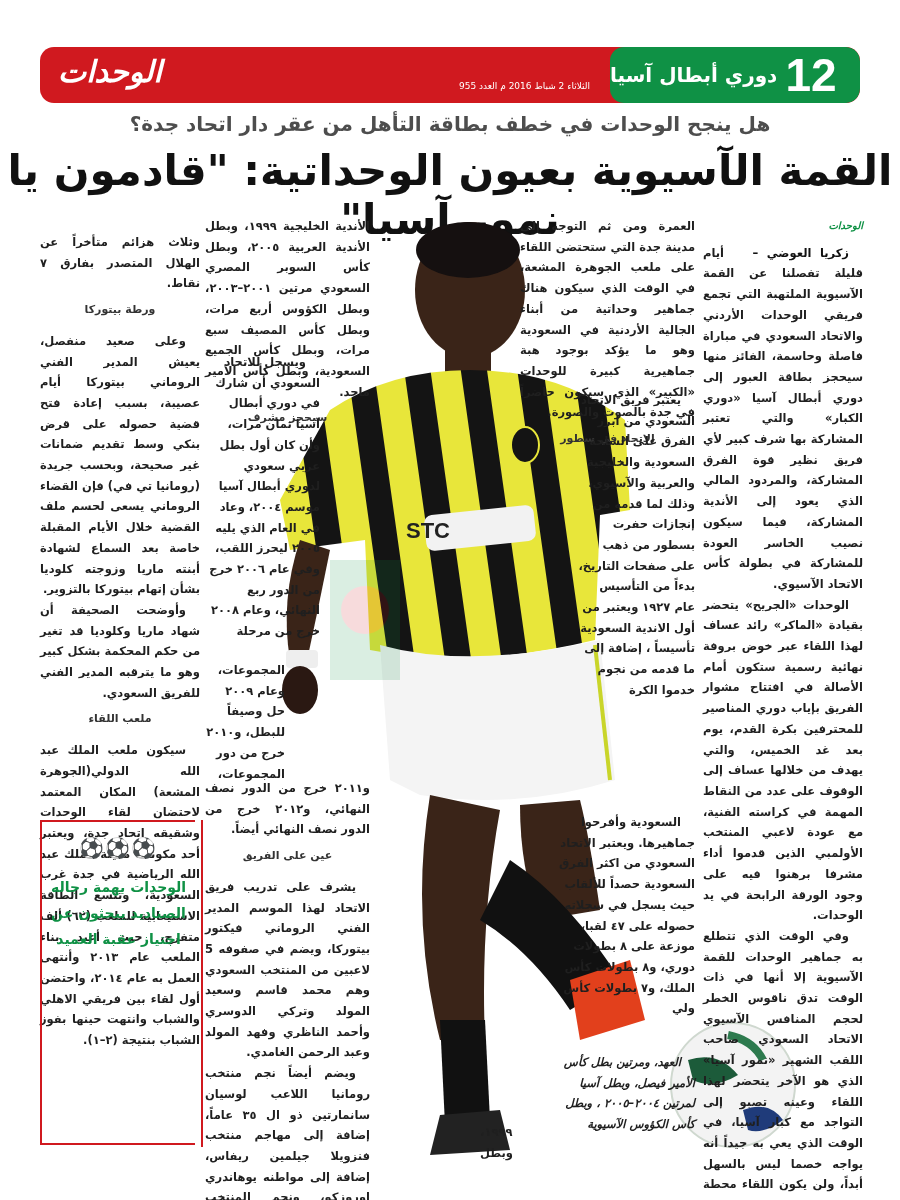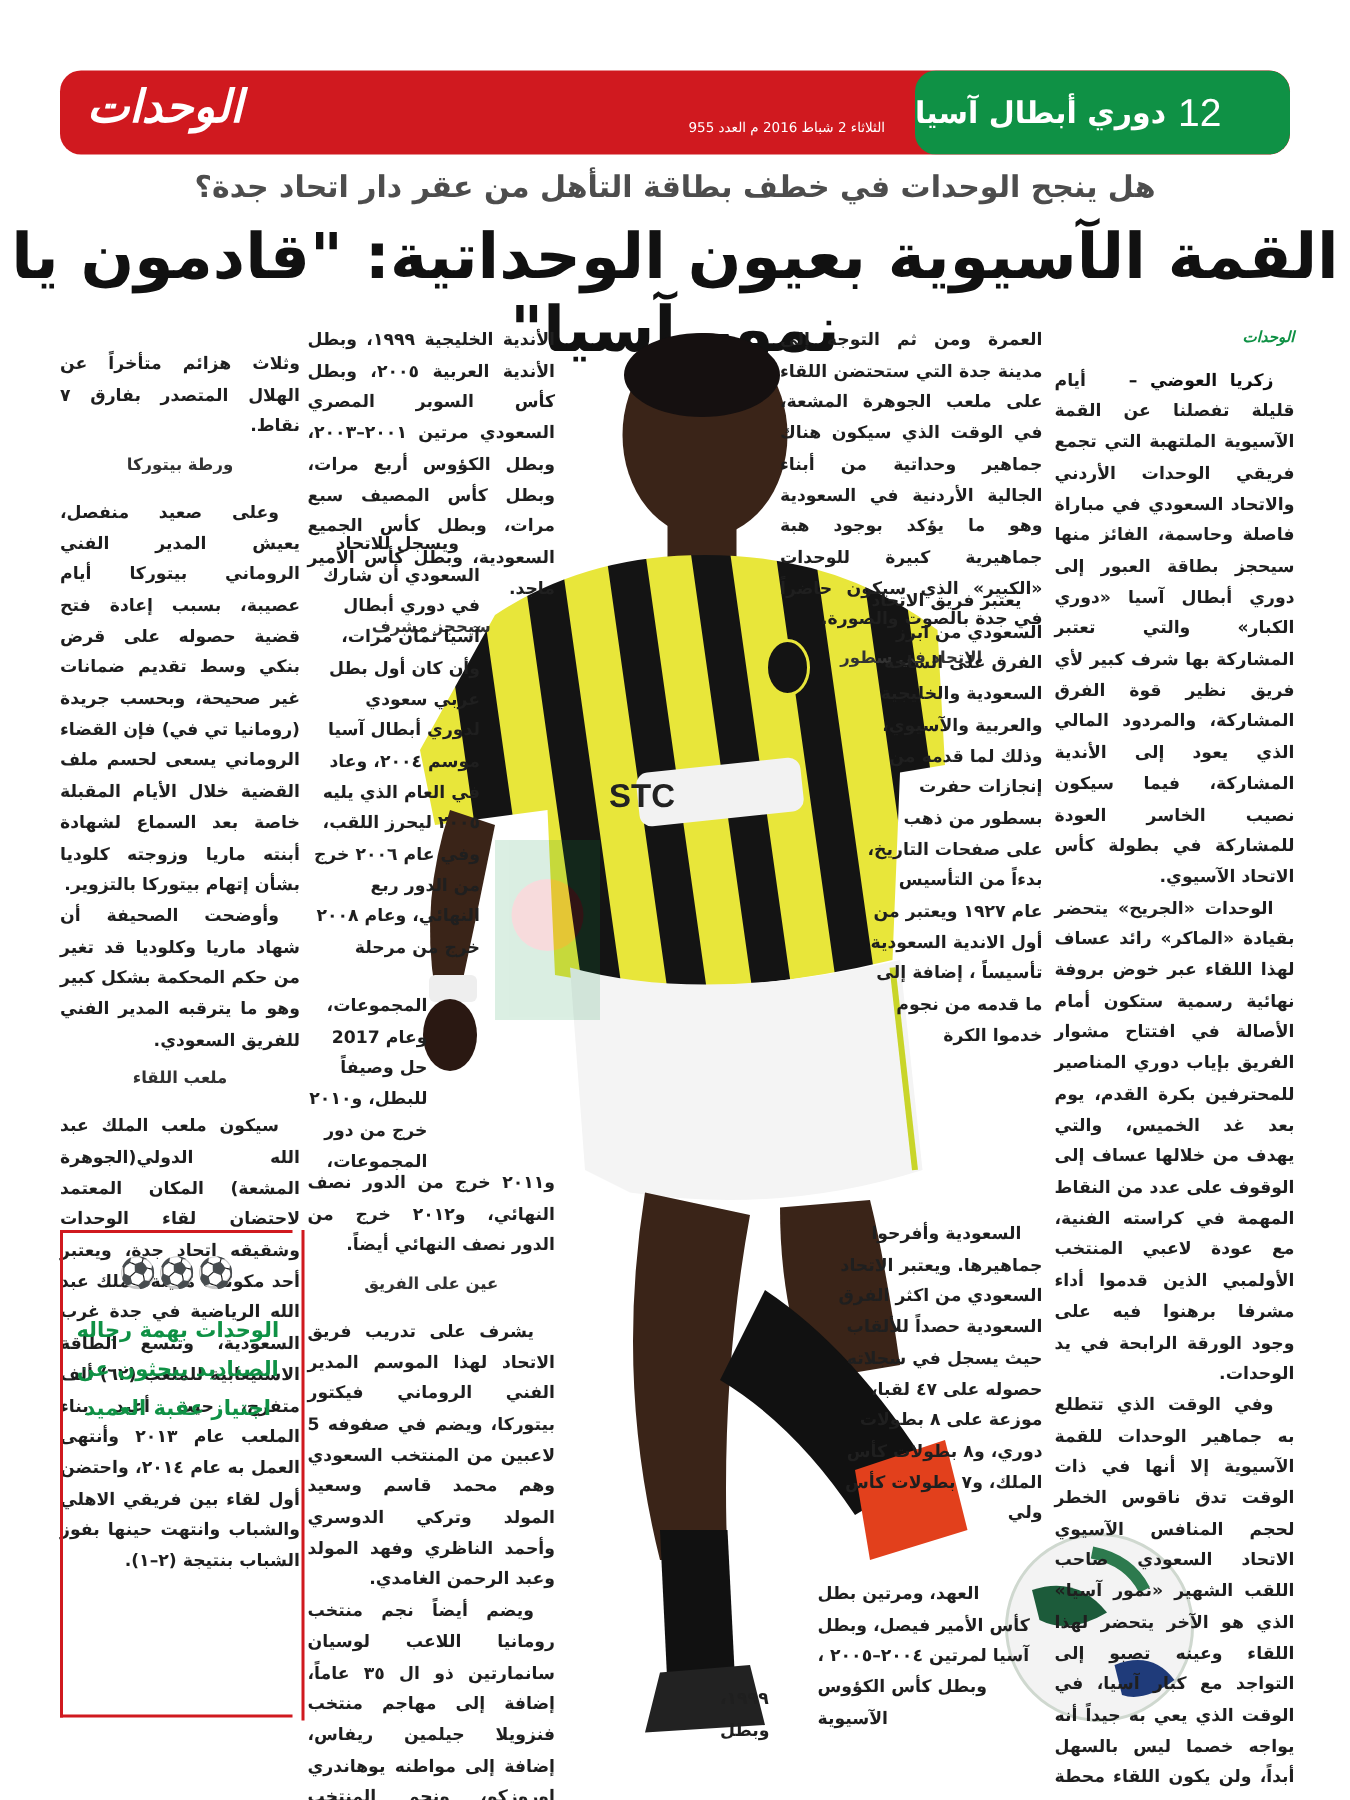--- a/index.html
+++ b/index.html
@@ -9,21 +9,21 @@
   
   .header-bar {
     position: absolute; top: 47px; left: 40px; width: 820px; height: 56px;
     background: #d0191f; border-radius: 14px; overflow: hidden;
   }
   .header-green {
     position: absolute; top: 0; right: 0; width: 250px; height: 56px;
     background: #0f9145; border-radius: 14px;
     display: flex; align-items: center; justify-content: flex-end; padding-right: 14px; gap: 8px;
   }
-  .page-number { color: #fff; font-family: "Liberation Sans", sans-serif; font-weight: normal; font-size: 26px; line-height: 1; }
+  .page-number { color: #fff; font-family: "Liberation Sans", sans-serif; font-weight: bold; font-size: 46px; line-height: 1; }
   .section-title { color: #fff; font-family: "DejaVu Sans", sans-serif; font-weight: bold; font-size: 20px; }
   .issue-info {
     position: absolute; top: 34px; right: 270px; color: #fff;
     font-size: 9px; font-family: "DejaVu Sans", sans-serif;
   }
   .brand-logo {
     position: absolute; top: 7px; left: 18px; color: #fff;
     font-family: "DejaVu Sans", sans-serif; font-weight: bold; font-style: italic; font-size: 30px;
     letter-spacing: -1px;
   }
@@ -165,32 +165,32 @@
   <p style="text-indent:0;">العمرة ومن ثم التوجه إلى مدينة جدة التي ستحتضن اللقاء على ملعب الجوهرة المشعة، في الوقت الذي سيكون هناك جماهير وحداتية من أبناء الجالية الأردنية في السعودية وهو ما يؤكد بوجود هبة جماهيرية كبيرة للوحدات «الكبير» الذي سيكون حاضراً في جدة بالصوت والصورة.</p>
   <div class="sub">الاتحاد في سطور</div>
 </div>
 <div class="col col2b">
   <p style="text-align:right;">يعتبر فريق الاتحاد السعودي من ابرز الفرق على الساحة السعودية والخليجية والعربية والآسيوي، وذلك لما قدمه من إنجازات حفرت بسطور من ذهب على صفحات التاريخ، بدءاً من التأسيس عام ١٩٢٧ ويعتبر من أول الاندية السعودية تأسيساً ، إضافة إلى ما قدمه من نجوم خدموا الكرة</p>
 </div>
 <div class="col col2c">
   <p style="text-align:right;">السعودية وأفرحوا جماهيرها. ويعتبر الاتحاد السعودي من اكثر الفرق السعودية حصداً للألقاب حيث يسجل في سجلاته حصوله على ٤٧ لقبا، موزعة على ٨ بطولات دوري، و٨ بطولات كأس الملك، و٧ بطولات كأس ولي</p>
 </div>
 <div class="col col2d">
-  <p style="">العهد، ومرتين بطل كأس الأمير فيصل، وبطل آسيا لمرتين ٢٠٠٤–٢٠٠٥ ، وبطل كأس الكؤوس الآسيوية</p>
+  <p style="text-align:right;font-style:italic;">العهد، ومرتين بطل كأس الأمير فيصل، وبطل آسيا لمرتين ٢٠٠٤–٢٠٠٥ ، وبطل كأس الكؤوس الآسيوية</p>
 </div>
 
 <div class="col col3">
   <p style="text-indent:0;">الأندية الخليجية ١٩٩٩، وبطل الأندية العربية ٢٠٠٥، وبطل كأس السوبر المصري السعودي مرتين ٢٠٠١–٢٠٠٣، وبطل الكؤوس أربع مرات، وبطل كأس المصيف سبع مرات، وبطل كأس الجميع السعودية، وبطل كأس الأمير ماجد.</p>
   <div class="sub">سيحجز مشرف</div>
 </div>
 <div class="col col3b">
   <p style="text-align:right;">ويسجل للاتحاد السعودي أن شارك في دوري أبطال آسيا ثمان مرات، وأن كان أول بطل عربي سعودي لدوري أبطال آسيا موسم ٢٠٠٤، وعاد في العام الذي يليه ٢٠٠٥ ليحرز اللقب، وفي عام ٢٠٠٦ خرج من الدور ربع النهائي، وعام ٢٠٠٨ خرج من مرحلة</p>
 </div>
 <div class="col col3c">
-  <p style="text-align:right;text-indent:0;">المجموعات، وعام 2017 حل وصيفاً للبطل، و٢٠١٠ خرج من دور المجموعات،</p>
+  <p style="text-align:right;text-indent:0;">المجموعات، وعام ٢٠٠٩ حل وصيفاً للبطل، و٢٠١٠ خرج من دور المجموعات،</p>
 </div>
 <div class="col col3d">
   <p style="text-indent:0;">و٢٠١١ خرج من الدور نصف النهائي، و٢٠١٢ خرج من الدور نصف النهائي أيضاً.</p>
   <div class="sub">عين على الفريق</div>
   <p>يشرف على تدريب فريق الاتحاد لهذا الموسم المدير الفني الروماني فيكتور بيتوركا، ويضم في صفوفه 5 لاعبين من المنتخب السعودي وهم محمد قاسم وسعيد المولد وتركي الدوسري وأحمد الناظري وفهد المولد وعبد الرحمن الغامدي.</p>
   <p>ويضم أيضاً نجم منتخب رومانيا اللاعب لوسيان سانمارتين ذو ال ٣٥ عاماً، إضافة إلى مهاجم منتخب فنزويلا جيلمين ريفاس، إضافة إلى مواطنه يوهاندري اوروزكو، ونجم المنتخب الغاني علي سولي مونتاري.</p>
 
 </div>
 <div class="col col3e">
   <p style="text-indent:0;">١٩٩٩، وبطل</p>

